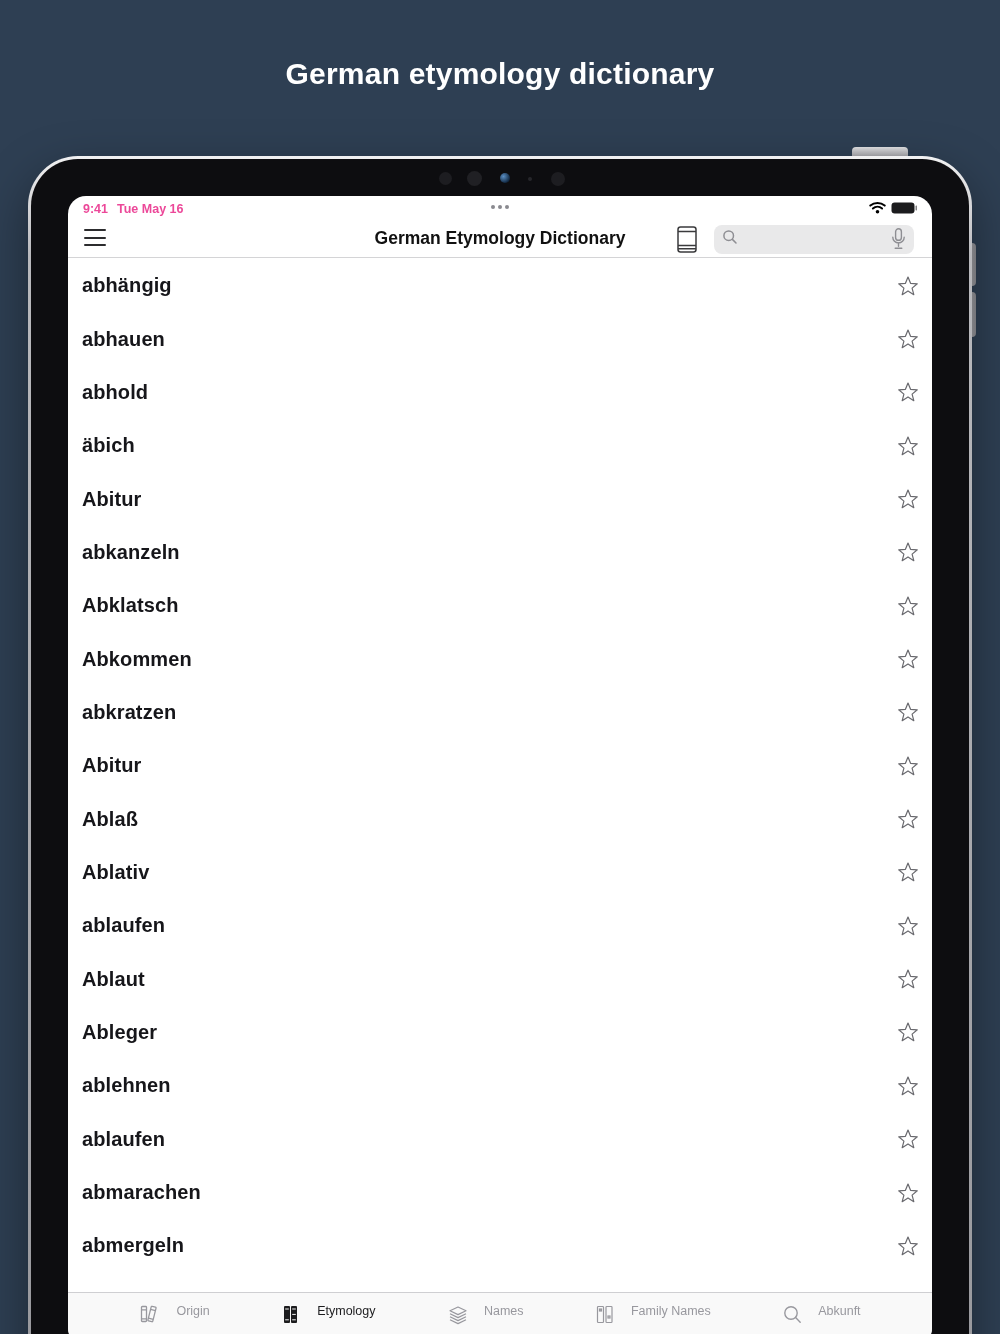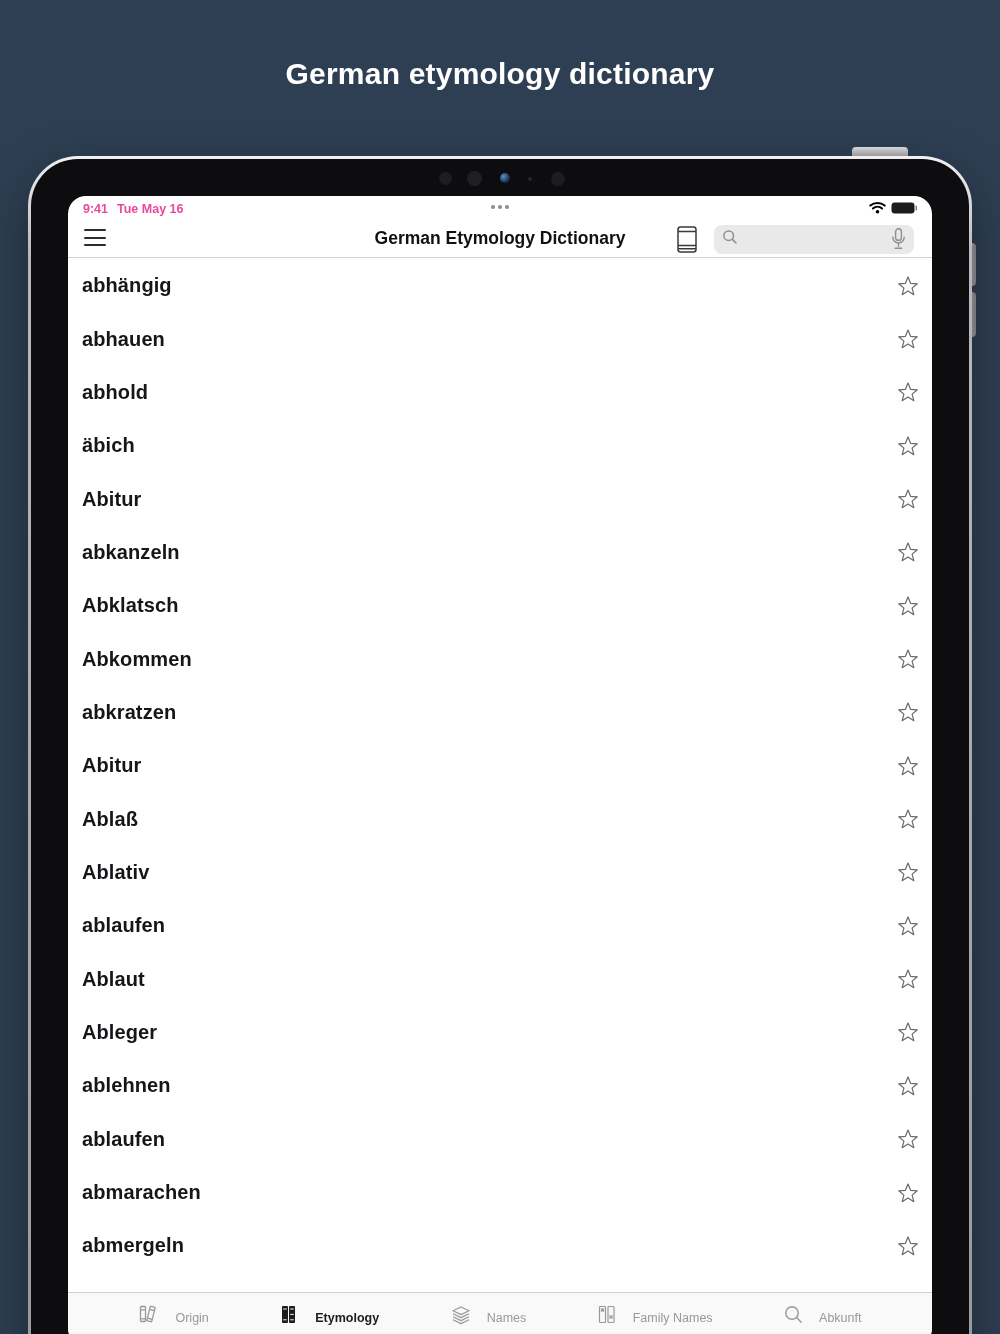--- a/index.html
+++ b/index.html
@@ -103,26 +103,26 @@
   .star{display:flex;align-items:center;cursor:pointer;}
   
   .tab-bar{
     position:absolute;left:0;right:0;top:1096px;height:56px;
     background:rgba(249,249,249,.97);
     border-top:1px solid #cfcfd2;
     display:flex;justify-content:space-evenly;align-items:flex-start;
     padding-top:11px;
   }
   .tab-item{
-    display:flex;align-items:flex-end;gap:15px;cursor:pointer;
+    display:flex;align-items:flex-start;gap:15px;cursor:pointer;
     color:var(--inactive-tab);
   }
   .tab-item .tab-label{font-size:12.5px;color:inherit;}
   .tab-item.active{color:var(--active-tab);}
-  .tab-item.active .tab-label{font-weight:700;}
+  .tab-item.active .tab-label{font-weight:400;}
   .tab-icon{display:flex;align-items:center;}
 </style>
 </head>
 <body>
 
 <h1 class="page-title">German etymology dictionary</h1>
 
 <div class="hw-button power-button"></div>
 <div class="hw-button volume-button vol-up"></div>
 <div class="hw-button volume-button vol-down"></div>

